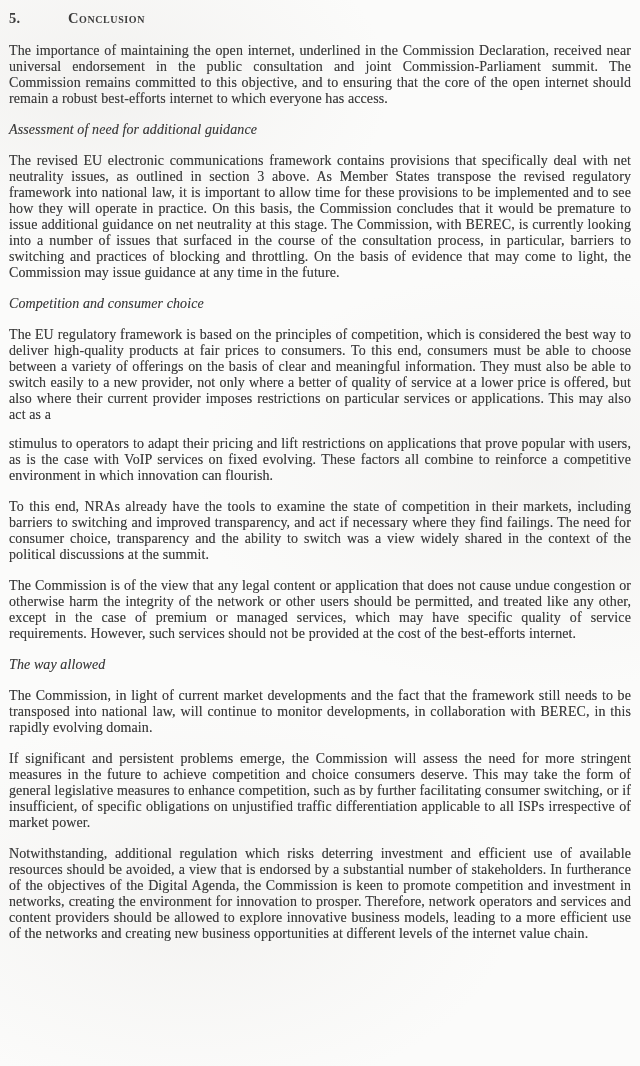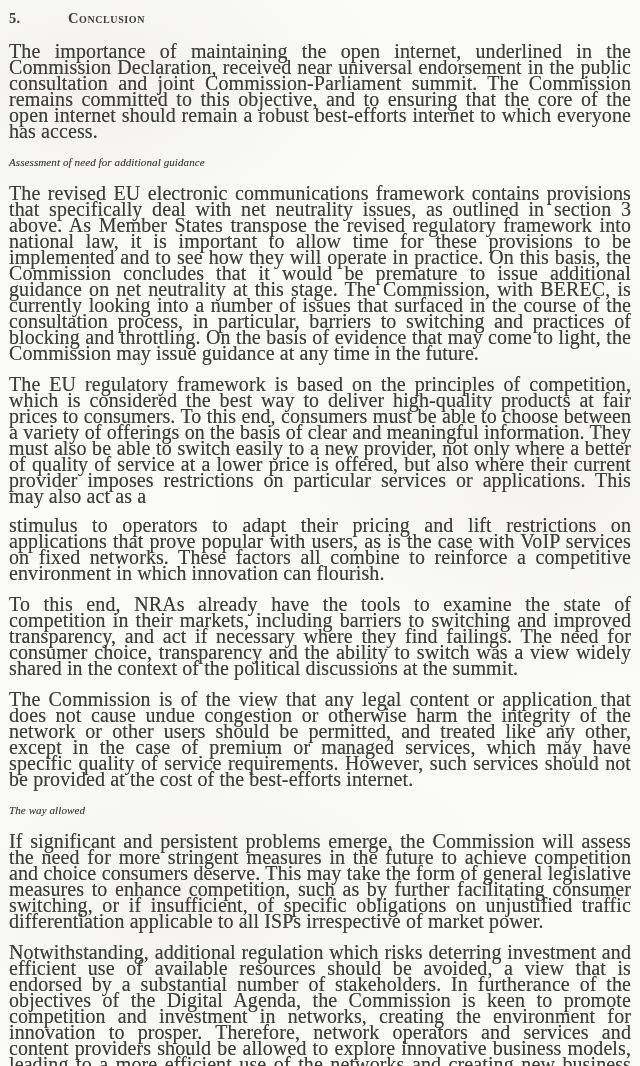--- a/index.html
+++ b/index.html
@@ -33,32 +33,32 @@
   }
   .heading .hnum {
     display: inline-block;
     width: 59px;
   }
   .heading .htitle {
     font-variant: small-caps;
     letter-spacing: 0.6px;
   }
   p.para {
-    font-size: 20px;
+    font-size: 14px;
     line-height: 16px;
     margin: 0 0 15px 0;
     text-align: justify;
     letter-spacing: 0.1px;
     text-shadow: 0 0 0.6px rgba(61,61,61,0.55);
   }
   p.para.cont {
     margin-top: -2px;
   }
   h3.sub {
-    font-size: 11px;
+    font-size: 14px;
     font-weight: normal;
     font-style: italic;
     line-height: 16px;
     margin: 12px 0 15px 0;
     letter-spacing: 0.1px;
     text-shadow: 0 0 0.6px rgba(61,61,61,0.5);
   }
 </style>
 </head>
 <body>
@@ -68,30 +68,32 @@
   <div class="heading">
     <span class="hnum">5.</span><span class="htitle">Conclusion</span>
   </div>
 
   <p class="para">The importance of maintaining the open internet, underlined in the Commission Declaration, received near universal endorsement in the public consultation and joint Commission-Parliament summit. The Commission remains committed to this objective, and to ensuring that the core of the open internet should remain a robust best-efforts internet to which everyone has access.</p>
 
   <h3 class="sub">Assessment of need for additional guidance</h3>
 
   <p class="para">The revised EU electronic communications framework contains provisions that specifically deal with net neutrality issues, as outlined in section 3 above. As Member States transpose the revised regulatory framework into national law, it is important to allow time for these provisions to be implemented and to see how they will operate in practice. On this basis, the Commission concludes that it would be premature to issue additional guidance on net neutrality at this stage. The Commission, with BEREC, is currently looking into a number of issues that surfaced in the course of the consultation process, in particular, barriers to switching and practices of blocking and throttling. On the basis of evidence that may come to light, the Commission may issue guidance at any time in the future.</p>
 
+  <h3 class="sub">Competition and consumer choice</h3>
 
   <p class="para">The EU regulatory framework is based on the principles of competition, which is considered the best way to deliver high-quality products at fair prices to consumers. To this end, consumers must be able to choose between a variety of offerings on the basis of clear and meaningful information. They must also be able to switch easily to a new provider, not only where a better of quality of service at a lower price is offered, but also where their current provider imposes restrictions on particular services or applications. This may also act as a</p>
 
-  <p class="para cont">stimulus to operators to adapt their pricing and lift restrictions on applications that prove popular with users, as is the case with VoIP services on fixed networks. These factors all combine to reinforce a competitive environment in which innovation can flourish.</p>
+  <p class="para cont">stimulus to operators to adapt their pricing and lift restrictions on applications that prove popular with users, as is the case with VoIP services on fixed evolving. These factors all combine to reinforce a competitive environment in which innovation can flourish.</p>
 
   <p class="para">To this end, NRAs already have the tools to examine the state of competition in their markets, including barriers to switching and improved transparency, and act if necessary where they find failings. The need for consumer choice, transparency and the ability to switch was a view widely shared in the context of the political discussions at the summit.</p>
 
 
   <p class="para">The Commission is of the view that any legal content or application that does not cause undue congestion or otherwise harm the integrity of the network or other users should be permitted, and treated like any other, except in the case of premium or managed services, which may have specific quality of service requirements. However, such services should not be provided at the cost of the best-efforts internet.</p>
 
   <h3 class="sub">The way allowed</h3>
 
+  <p class="para">The Commission, in light of current market developments and the fact that the framework still needs to be transposed into national law, will continue to monitor developments, in collaboration with BEREC, in this rapidly evolving domain.</p>
 
   <p class="para">If significant and persistent problems emerge, the Commission will assess the need for more stringent measures in the future to achieve competition and choice consumers deserve. This may take the form of general legislative measures to enhance competition, such as by further facilitating consumer switching, or if insufficient, of specific obligations on unjustified traffic differentiation applicable to all ISPs irrespective of market power.</p>
 
   <p class="para">Notwithstanding, additional regulation which risks deterring investment and efficient use of available resources should be avoided, a view that is endorsed by a substantial number of stakeholders. In furtherance of the objectives of the Digital Agenda, the Commission is keen to promote competition and investment in networks, creating the environment for innovation to prosper. Therefore, network operators and services and content providers should be allowed to explore innovative business models, leading to a more efficient use of the networks and creating new business opportunities at different levels of the internet value chain.</p>
 
 </div>
 
 </body></html>

